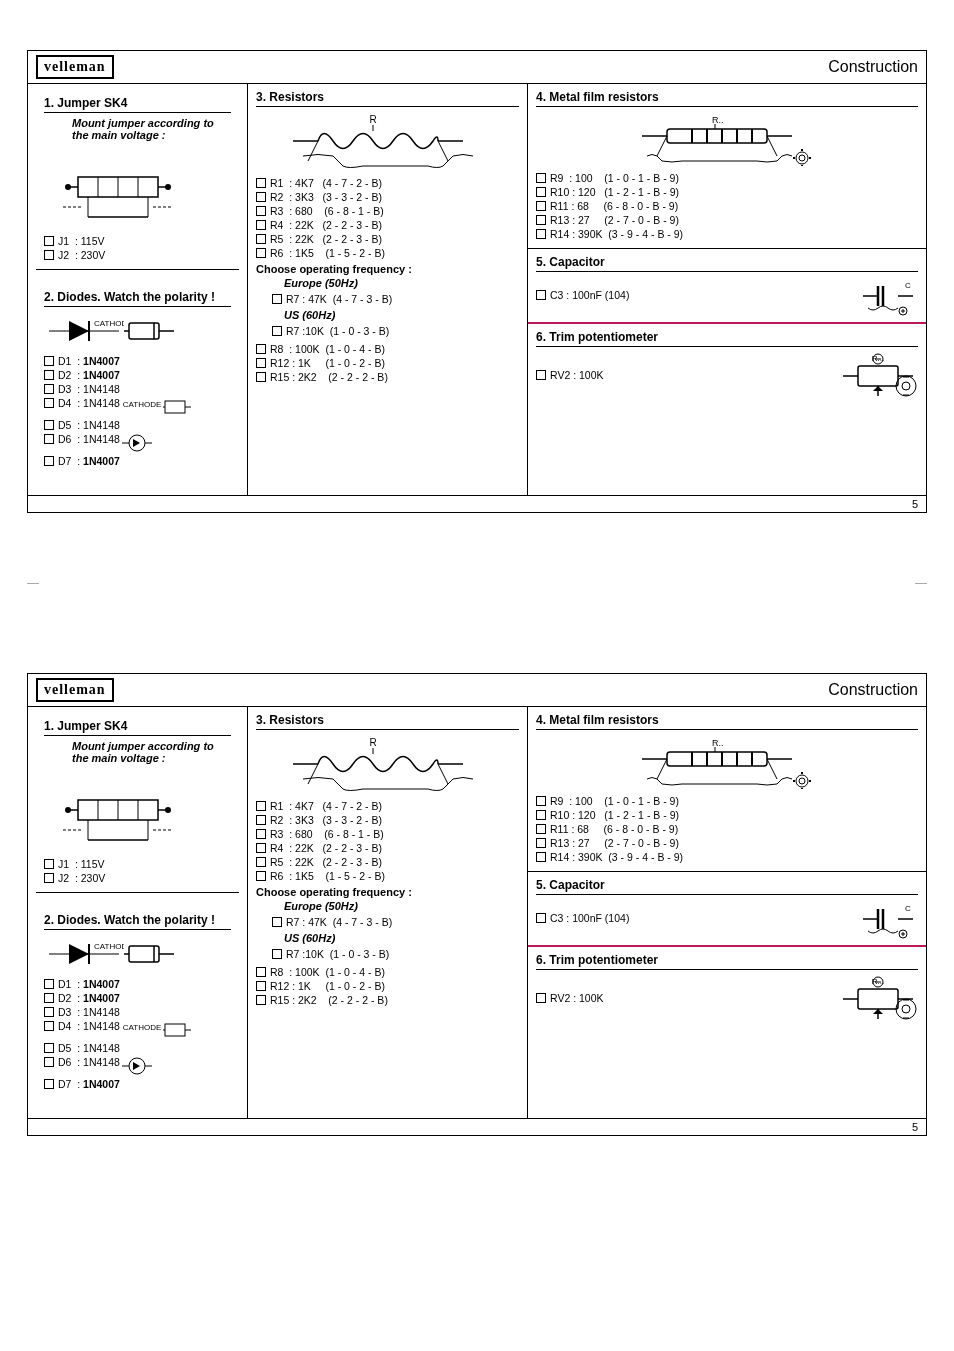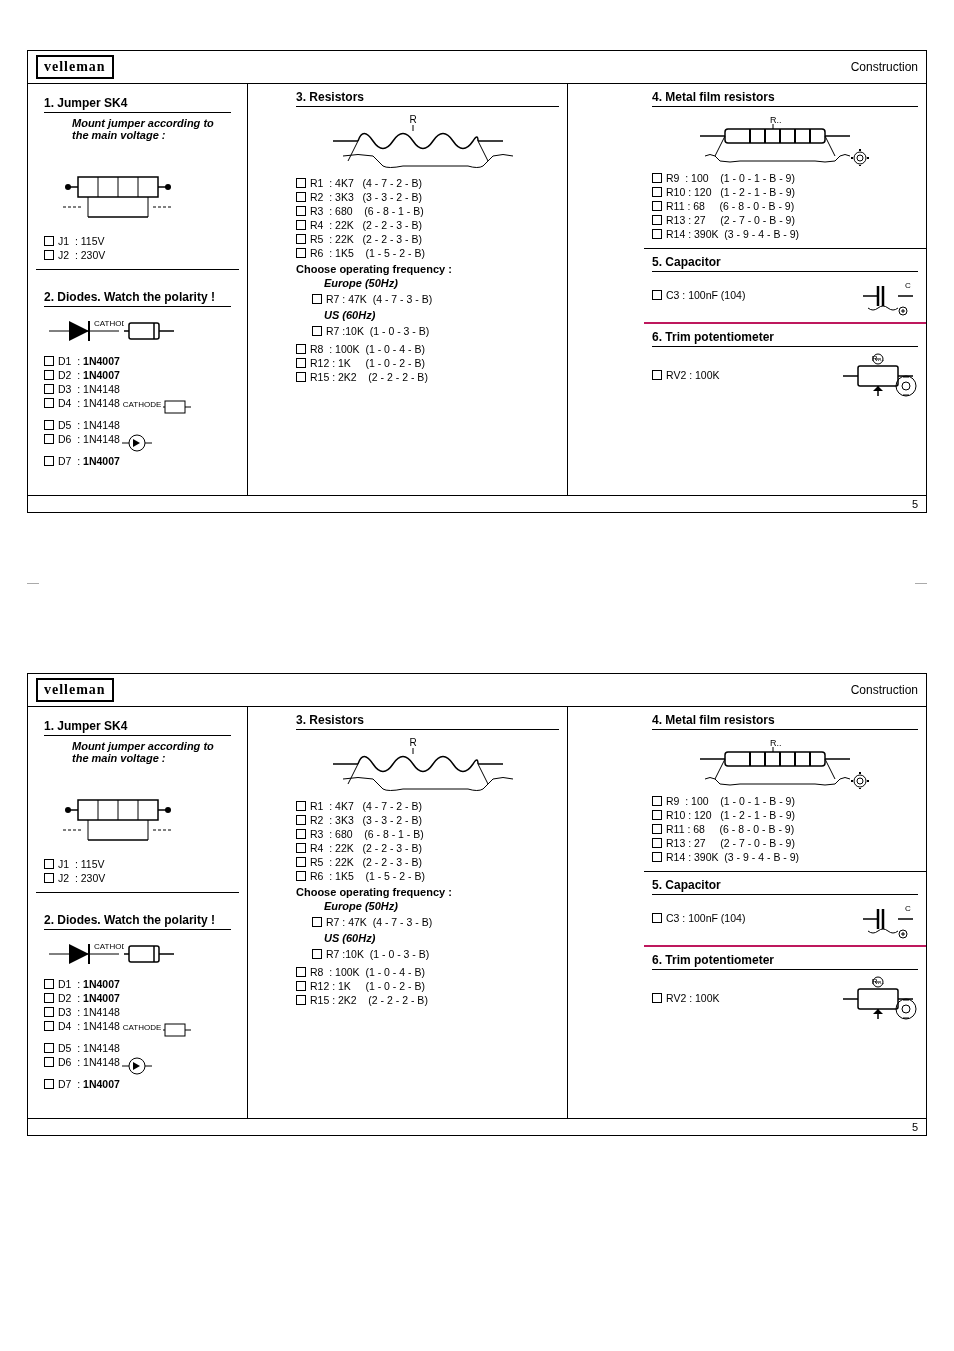--- a/index.html
+++ b/index.html
@@ -24,38 +24,36 @@
     .velleman-logo {
       font-size: 14px;
       font-weight: bold;
       font-family: Georgia, serif;
       letter-spacing: 1px;
       border: 2px solid #000;
       padding: 2px 6px;
     }
 
     .construction-label {
-      font-size: 12px;
+      font-size: 16px;
     }
 
     .content-grid {
       display: grid;
       grid-template-columns: 220px 280px 1fr;
       border-top: none;
-      gap: 40px;
     }
 
     .col {
       border-right: 1px solid #000;
       padding: 6px 8px;
       vertical-align: top;
     }
     .col:last-child {
       border-right: none;
-      margin-left: 36px;
     }
 
     .section-title {
       font-weight: bold;
       font-size: 12px;
       margin-bottom: 4px;
       border-bottom: 1px solid #000;
       padding-bottom: 2px;
     }
 

